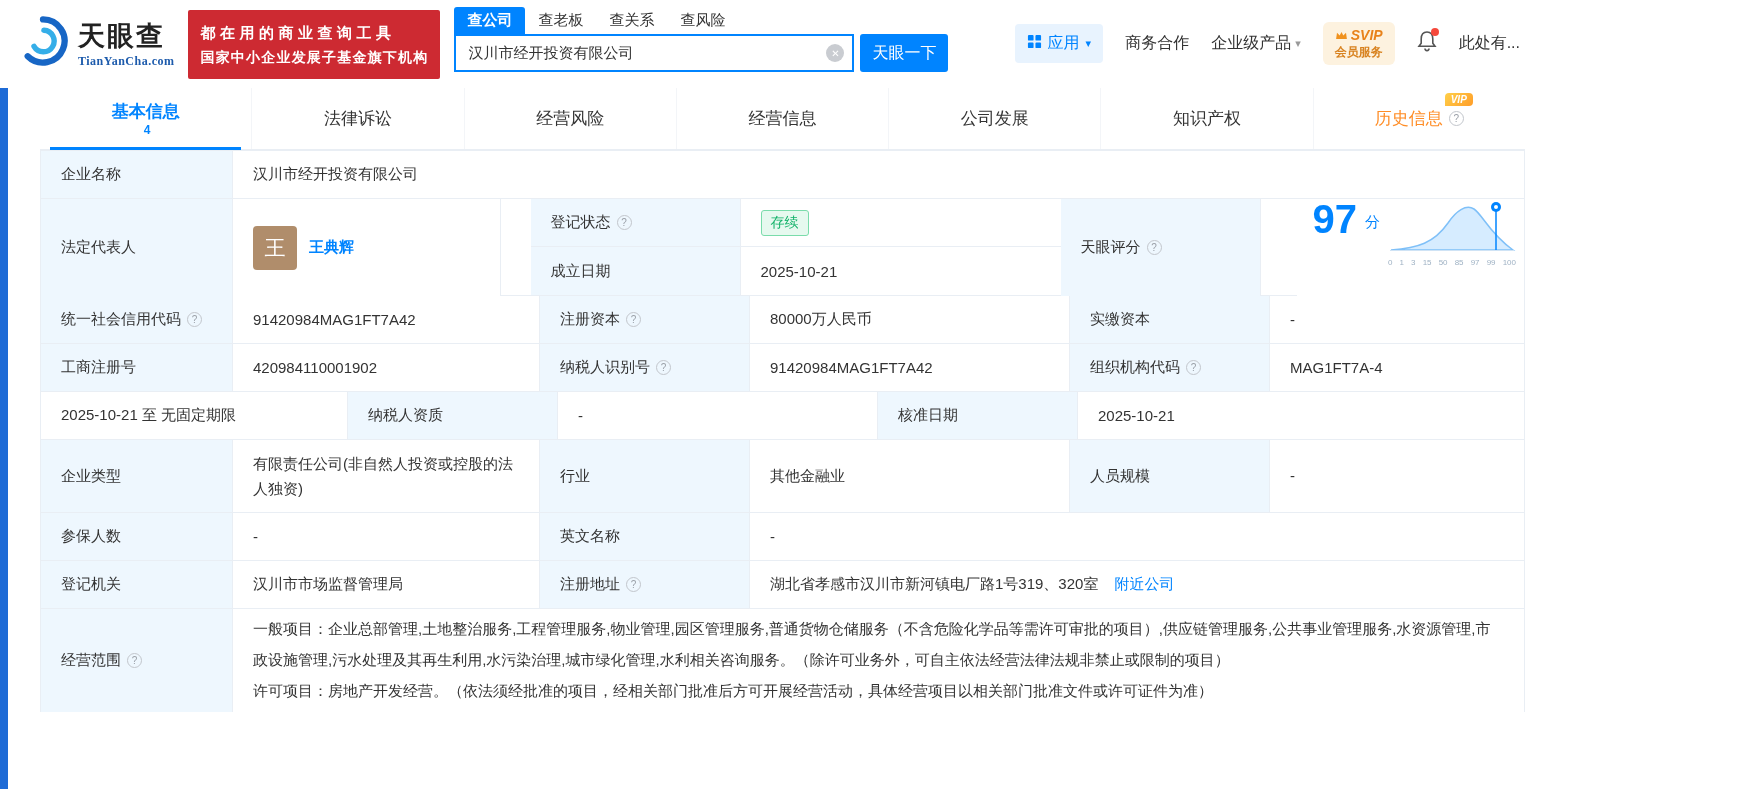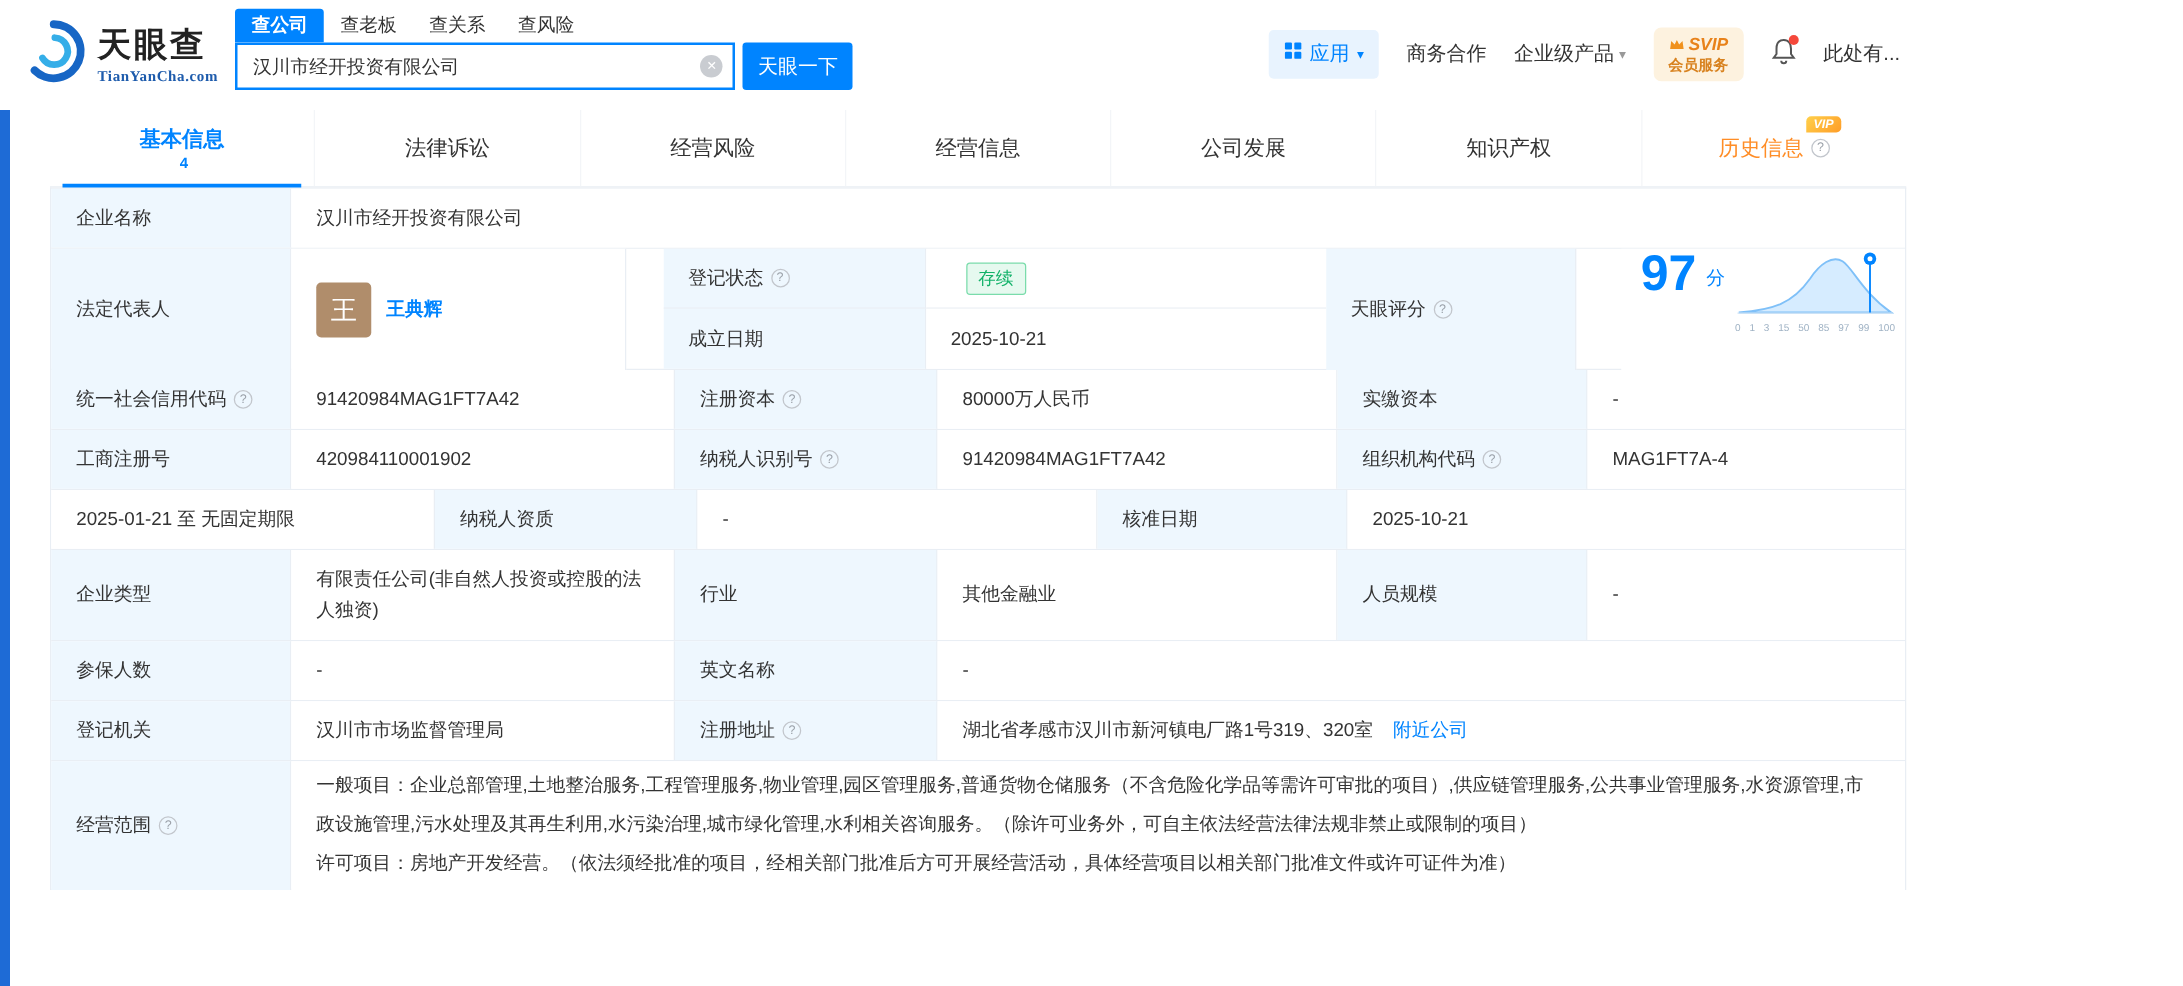--- a/index.html
+++ b/index.html
@@ -73,21 +73,21 @@
   .qmark { width:15px; height:15px; min-width:15px; border:1px solid #c2c6cc; border-radius:50%; color:#9aa0a8;
     font-size:10px; display:inline-flex; align-items:center; justify-content:center; cursor:pointer; }
 
   .sub-wrap { display:flex; flex:1;padding-left:30px; }
   .sub-left { display:flex; flex-direction:column; }
   .sub-row { display:flex; height:48.5px; }
   .sub-row:first-child .cell { border-bottom:1px solid #e9eef4; }
   .sub-row .cell { height:100%; }
 
   .status-badge { color:#12b269; background:#e6f9ef; border:1px solid #7adcab; border-radius:3px;
-    padding:3px 9px; font-size:14px;margin-left:12px; }
+    padding:3px 9px; font-size:14px; }
 
   .avatar { width:44px; height:44px; border-radius:4px; background:#b08d6b; color:#fff; font-size:21px;
     display:flex; align-items:center; justify-content:center; cursor:pointer; flex-shrink:0; }
   .rep-name { margin-left:12px; color:#0084ff; font-weight:bold; cursor:pointer; }
 
   .score-cell { display:flex; align-items:flex-start; gap:8px; padding:0 8px 0 16px;margin-left:36px; }
   .score-num { font-size:40px; font-weight:bold; color:#0084ff; line-height:1; }
   .score-unit { font-size:15px; color:#0084ff; margin-top:14px; }
   .score-chart { display:flex; flex-direction:column; }
   .score-axis { display:flex; justify-content:space-between; width:128px; font-size:8px; color:#9fb2c4; margin-top:1px; }
@@ -109,20 +109,24 @@
           <path d="M30,6 a24,24 0 1,1 -17,41" stroke="#1766c5" stroke-width="7" fill="none" stroke-linecap="round"></path>
           <path d="M31,18 a12,12 0 1,1 -11,18" stroke="#35aee8" stroke-width="6" fill="none" stroke-linecap="round"></path>
         </svg>
       </span>
       <span class="logo-text">
         <div class="cn">天眼查</div>
         <div class="en">TianYanCha.com</div>
       </span>
     </div>
 
+    <div class="banner">
+      <div class="b1">都在用的商业查询工具</div>
+      <div class="b2">国家中小企业发展子基金旗下机构</div>
+    </div>
 
     <div class="search-block">
       <div class="search-tabs">
         <span class="search-tab active">查公司</span>
         <span class="search-tab">查老板</span>
         <span class="search-tab">查关系</span>
         <span class="search-tab">查风险</span>
       </div>
       <div class="search-row">
         <div class="search-box">
@@ -286,21 +290,21 @@
       </div>
       <div class="cell value c4">91420984MAG1FT7A42</div>
       <div class="cell label c5">
         <span>组织机构代码</span>
         <span class="qmark">?</span>
       </div>
       <div class="cell value c6">MAG1FT7A-4</div>
     </div>
 
     <div class="t-row h48">
-      <div class="cell value c2">2025-01-21 至 无固定期限</div>
+      <div class="cell value c2">2025-10-21 至 无固定期限</div>
       <div class="cell label c3">纳税人资质</div>
       <div class="cell value c4">-</div>
       <div class="cell label c5">核准日期</div>
       <div class="cell value c6">2025-10-21</div>
     </div>
 
     <div class="t-row h73">
       <div class="cell label c1">企业类型</div>
       <div class="cell value c2">有限责任公司(非自然人投资或控股的法人独资)</div>
       <div class="cell label c3">行业</div>

